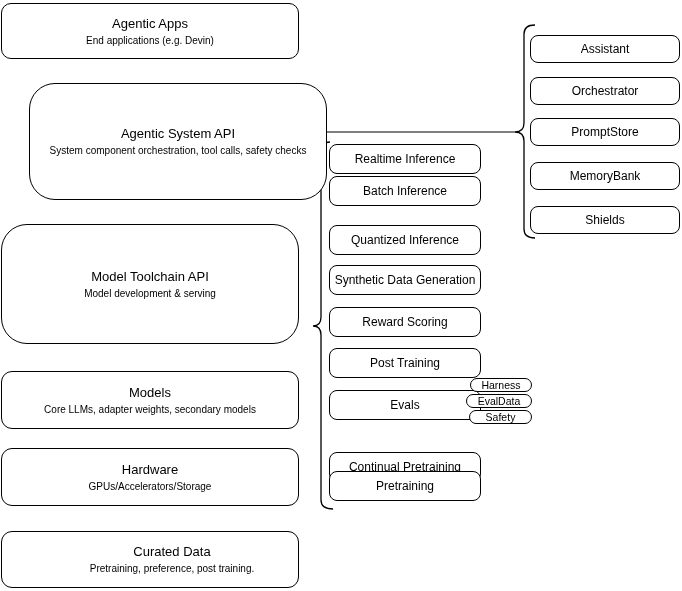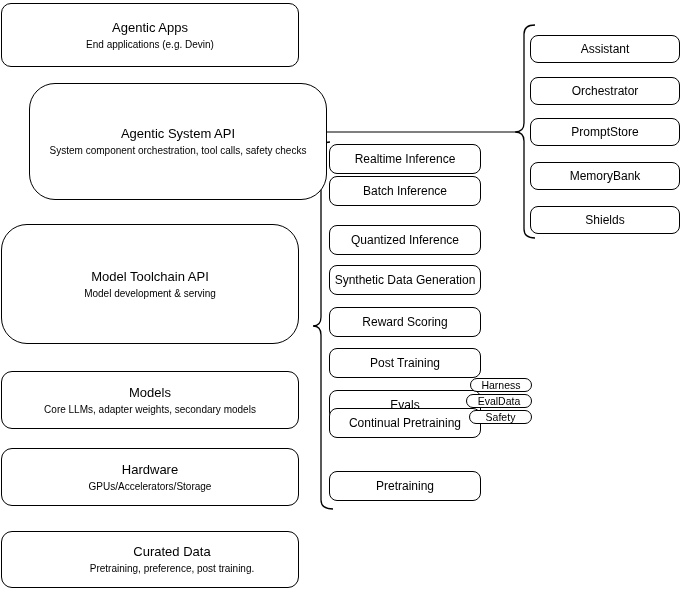--- a/index.html
+++ b/index.html
@@ -70,21 +70,21 @@
 <body>
 
 <div class="canvas">
 
   <svg class="overlay" width="682" height="591" viewBox="0 0 682 591">
     <path d="M 307 132 L 515 132" stroke="#000000" stroke-width="1.2" fill="none"></path>
     <path d="M 535 25 Q 524 25 524 34 L 524 123 Q 524 132 515 132 Q 524 132 524 141 L 524 229 Q 524 238 535 238" stroke="#000000" stroke-width="1.3" fill="none"></path>
     <path d="M 330 142 Q 321 142 321 151 L 321 317 Q 321 326 313 326 Q 321 326 321 335 L 321 500 Q 321 509 333 509" stroke="#000000" stroke-width="1.3" fill="none"></path>
   </svg>
 
-  <div class="big-box" style="top:3px; height:64px; border-radius:10px;">
+  <div class="big-box" style="top:3px; height:56px; border-radius:10px;">
     <div class="big-title">Agentic Apps</div>
     <div class="big-sub">End applications (e.g. Devin)</div>
   </div>
 
   <div class="big-box" style="top:83px; height:117px; border-radius:26px;margin-left:28px;">
     <div class="big-title">Agentic System API</div>
     <div class="big-sub">System component orchestration, tool calls, safety checks</div>
   </div>
 
   <div class="big-box" style="top:224px; height:120px; border-radius:26px;">
@@ -121,21 +121,21 @@
   </div>
   <div class="node mid" style="top:307px;">
     <span>Reward Scoring</span>
   </div>
   <div class="node mid" style="top:348px;">
     <span>Post Training</span>
   </div>
   <div class="node mid" style="top:390px;">
     <span>Evals</span>
   </div>
-  <div class="node mid" style="top:408px;">
+  <div class="node mid" style="top:452px;">
     <span>Continual Pretraining</span>
   </div>
   <div class="node mid" style="top:471px;">
     <span>Pretraining</span>
   </div>
 
   <div class="tag" style="left:470px; top:378px; width:62px; height:14px;">
     <span>Harness</span>
   </div>
   <div class="tag" style="left:466px; top:394px; width:66px; height:14px;">

